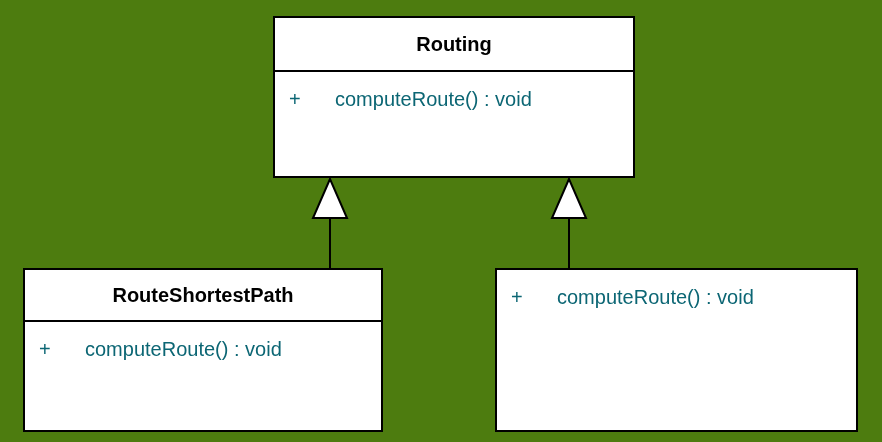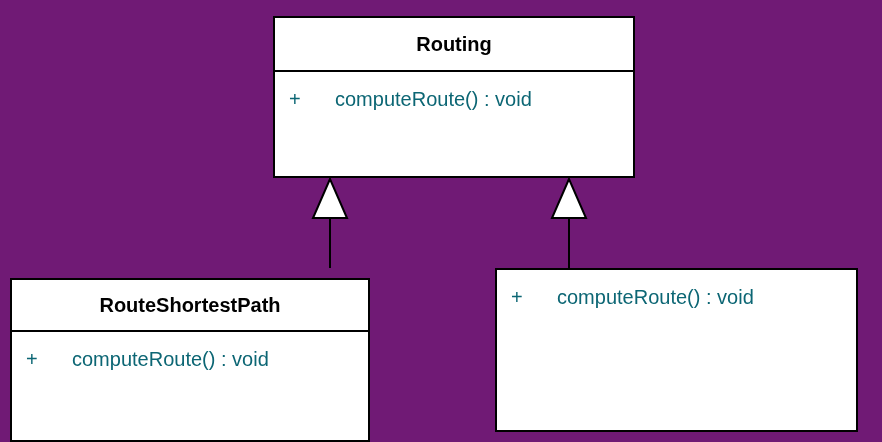--- a/index.html
+++ b/index.html
@@ -5,21 +5,21 @@
   html, body {
     margin: 0;
     padding: 0;
     background: #ffffff;
     font-family: "Liberation Sans", sans-serif;
   }
   .canvas {
     position: relative;
     width: 882px;
     height: 442px;
-    background: #701a75;
+    background: #4d7c0f;
     overflow: hidden;
   }
   .uml-class {
     position: absolute;
     border: 2px solid #000000;
     background: #ffffff;
     box-sizing: border-box;
     display: flex;
     flex-direction: column;
   }
@@ -46,21 +46,21 @@
     padding-right: 8px;
     white-space: nowrap;
   }
   .uml-visibility {
     display: inline-block;
     width: 46px;
     flex: 0 0 46px;
   }
   #class-routing            { left: 273px; top: 16px;  width: 362px; height: 162px; }
   #class-routing .uml-class-header { flex-basis: 52px; }
-  #class-route-shortest-path     { left: 10px;  top: 268px; width: 360px; height: 164px; margin-top: 10px; }
+  #class-route-shortest-path     { left: 23px;  top: 268px; width: 360px; height: 164px; }
   #class-route-shortest-time-way { left: 495px; top: 268px; width: 363px; height: 164px; }
   .relations-layer {
     position: absolute;
     left: 0; top: 0;
     width: 882px; height: 442px;
     pointer-events: none;
   }
 </style>
 </head>
 <body>

